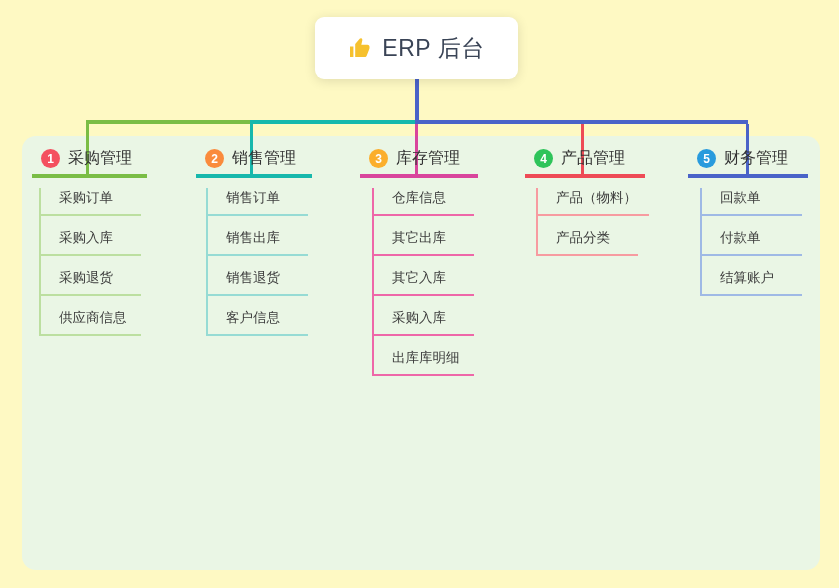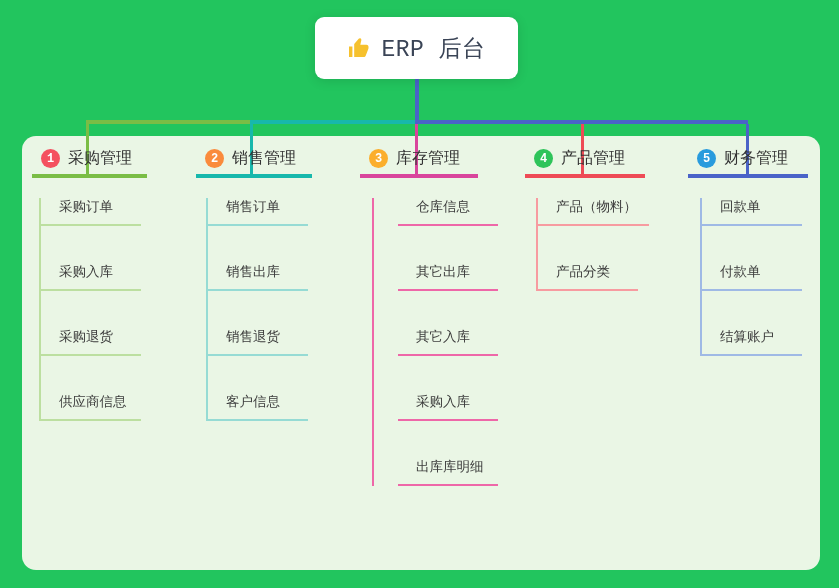--- a/index.html
+++ b/index.html
@@ -1,19 +1,19 @@
 <!DOCTYPE html>
 <html><head>
 <meta charset="utf-8">
 <style>
   html,body{margin:0;padding:0;background:#fff;}
   .canvas{
     position:relative;width:839px;height:588px;overflow:hidden;
-    font-family:Liberation Mono, monospace;
-    background:#22c55e;
+    font-family:Liberation Sans, sans-serif;
+    background:#fef9c3;
   }
   .panel{
     position:absolute;left:22px;top:136px;width:798px;height:434px;
     border-radius:14px;
   }
   .root-node{
     position:absolute;left:315px;top:17px;width:203px;height:62px;
     background:#ffffff;border-radius:9px;
     box-shadow:0 2px 12px rgba(0,0,0,.12);
     display:flex;align-items:center;justify-content:center;gap:10px;
@@ -28,25 +28,25 @@
     font-size:16px;box-sizing:border-box;
   }
   .badge{
     width:19px;height:19px;border-radius:50%;flex:0 0 19px;
     color:#fff;font-size:12px;font-weight:bold;
     display:flex;align-items:center;justify-content:center;line-height:1;
   }
   .children{border-left-style:solid;border-left-width:2px;}
   .child{
     width:max-content;min-width:70px;
-    margin-top:37px;padding:0 12px 7px 18px;
+    margin-top:12px;padding:0 12px 7px 18px;
     border-bottom-style:solid;border-bottom-width:2px;
     font-size:13.5px;line-height:19px;
   }
-  .child:first-child{margin-top:20px;}
+  .child:first-child{margin-top:10px;}
 </style>
 </head>
 <body>
 
 <div class="canvas">
   <div class="panel" id="panel" style="background: rgb(234, 246, 229);"></div>
 
   <div id="connectors">
       <div class="line" style="left: 414.5px; top: 79px; width: 4px; height: 45px; background: rgb(74, 99, 200);"></div>
       <div class="line" style="left: 86px; top: 120px; width: 166px; height: 4px; background: rgb(122, 189, 69);"></div>
@@ -91,21 +91,21 @@
           <div class="child" style="border-bottom-color: rgb(150, 219, 212); color: rgb(60, 60, 60);">销售出库</div>
           <div class="child" style="border-bottom-color: rgb(150, 219, 212); color: rgb(60, 60, 60);">销售退货</div>
           <div class="child" style="border-bottom-color: rgb(150, 219, 212); color: rgb(60, 60, 60);">客户信息</div>
         </div>
       </div>
       <div class="branch" style="left: 360px; top: 148px;">
         <div class="branch-header" style="border-bottom-color: rgb(217, 69, 156); width: 118px;">
           <span class="badge" style="background: rgb(251, 174, 44);">3</span>
           <span style="color: rgb(51, 51, 51);">库存管理</span>
         </div>
-        <div class="children" style="border-left-color: rgb(238, 103, 168); margin-left: 12px; padding-left: 24px;">
+        <div class="children" style="border-left-color: rgb(238, 103, 168); margin-left: 12px;">
           <div class="child" style="border-bottom-color: rgb(238, 103, 168); color: rgb(60, 60, 60);">仓库信息</div>
           <div class="child" style="border-bottom-color: rgb(238, 103, 168); color: rgb(60, 60, 60);">其它出库</div>
           <div class="child" style="border-bottom-color: rgb(238, 103, 168); color: rgb(60, 60, 60);">其它入库</div>
           <div class="child" style="border-bottom-color: rgb(238, 103, 168); color: rgb(60, 60, 60);">采购入库</div>
           <div class="child" style="border-bottom-color: rgb(238, 103, 168); color: rgb(60, 60, 60);">出库库明细</div>
         </div>
       </div>
       <div class="branch" style="left: 525px; top: 148px;">
         <div class="branch-header" style="border-bottom-color: rgb(238, 75, 86); width: 120px;">
           <span class="badge" style="background: rgb(46, 196, 90);">4</span>

